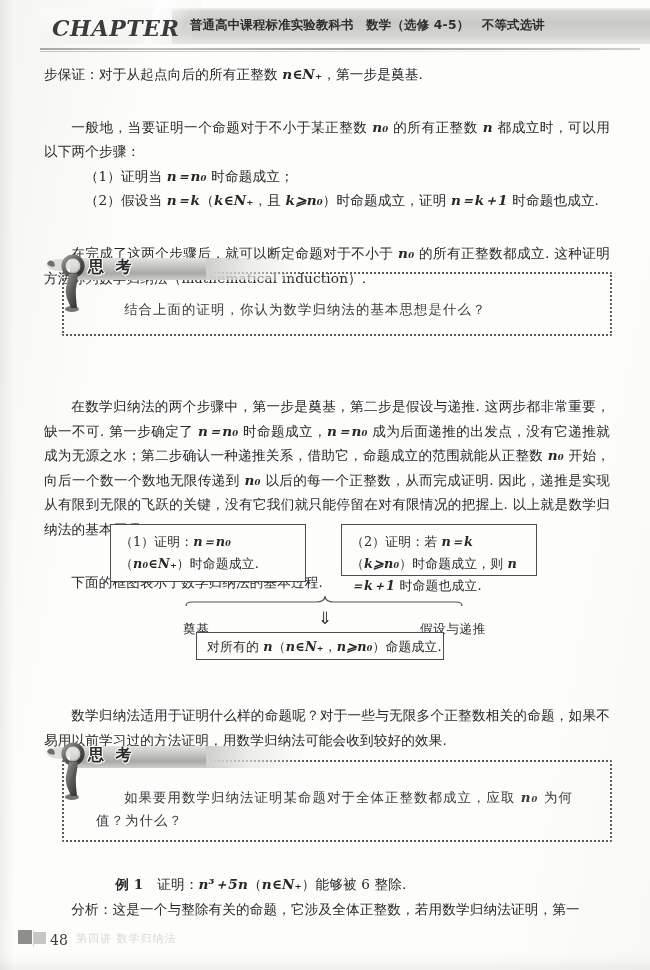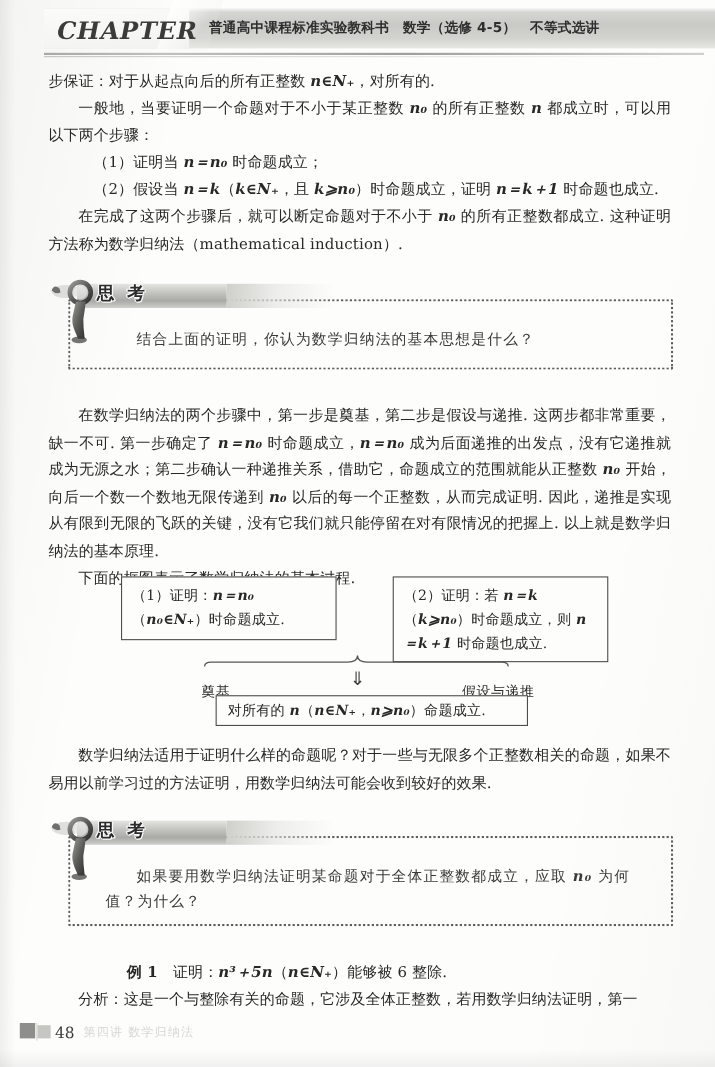--- a/index.html
+++ b/index.html
@@ -102,21 +102,21 @@
   p.bt {
     margin: 0 0 0 0;
     font-family: "DejaVu Serif", "Liberation Serif", serif;
     font-size: 13.6px;
     line-height: 24.6px;
     text-align: justify;
     text-justify: inter-ideograph;
     color: #282828;
     letter-spacing: 0.15px;
   }
-  p.ind { text-indent: 2em; }
+  p.ind { text-indent: 2em; margin-top: 28px; }
   .mi { font-style: italic; font-family: "DejaVu Serif","Liberation Serif",serif; font-weight: bold; }
   .mb { font-weight: 700; font-family: "DejaVu Serif","Liberation Serif",serif; margin-left: 44px; }
 
   
   .think {
     position: absolute;
     left: 62px;
     width: 546px;
     box-sizing: border-box;
   }
@@ -249,21 +249,21 @@
     <div class="header-white-block"></div>
     <div class="header-diag"></div>
     <div class="chapter-word">CHAPTER</div>
     <div class="header-title">普通高中课程标准实验教科书　数学（选修 4-5）　不等式选讲</div>
     <div class="header-rule"></div>
     <div class="header-rule-fade"></div>
   </div>
 
   <div class="content" style="top:62px;">
 
-    <p class="bt"><span>步保证：对于从起点向后的所有正整数 </span><span class="mi">n∈N₊</span><span>，对所有的.</span></p>
+    <p class="bt"><span>步保证：对于从起点向后的所有正整数 </span><span class="mi">n∈N₊</span><span>，第一步是奠基.</span></p>
 
     <p class="bt ind"><span>一般地，当要证明一个命题对于不小于某正整数 </span><span class="mi">n₀</span><span> 的所有正整数 </span><span class="mi">n</span><span> 都成立时，可以用以下两个步骤：</span></p>
 
     <p class="bt" style="text-indent:3em;"><span>（1）证明当 </span><span class="mi">n＝n₀</span><span> 时命题成立；</span></p>
 
     <p class="bt" style="text-indent:3em;"><span>（2）假设当 </span><span class="mi">n＝k</span><span>（</span><span class="mi">k∈N₊</span><span>，且 </span><span class="mi">k⩾n₀</span><span>）时命题成立，证明 </span><span class="mi">n＝k＋1</span><span> 时命题也成立.</span></p>
 
     <p class="bt ind"><span>在完成了这两个步骤后，就可以断定命题对于不小于 </span><span class="mi">n₀</span><span> 的所有正整数都成立. 这种证明方法称为数学归纳法（mathematical induction）.</span></p>
   </div>
 
@@ -292,32 +292,32 @@
 
   <div class="content" style="top:366px;">
     <p class="bt ind"><span>在数学归纳法的两个步骤中，第一步是奠基，第二步是假设与递推. 这两步都非常重要，缺一不可. 第一步确定了 </span><span class="mi">n＝n₀</span><span> 时命题成立，</span><span class="mi">n＝n₀</span><span> 成为后面递推的出发点，没有它递推就成为无源之水；第二步确认一种递推关系，借助它，命题成立的范围就能从正整数 </span><span class="mi">n₀</span><span> 开始，向后一个数一个数地无限传递到 </span><span class="mi">n₀</span><span> 以后的每一个正整数，从而完成证明. 因此，递推是实现从有限到无限的飞跃的关键，没有它我们就只能停留在对有限情况的把握上. 以上就是数学归纳法的基本原理.</span></p>
     <p class="bt ind">下面的框图表示了数学归纳法的基本过程.</p>
   </div>
 
   <div class="flow" style="top:524px; height:150px;">
 
     <div class="fbox" style="left:110px; top:0px; width:196px; height:58px;"><span>（1）证明：</span><span class="mi">n＝n₀</span><span>（</span><span class="mi">n₀∈N₊</span><span>）时命题成立.</span></div>
 
-    <div class="fbox" style="left:357px; top:0px; width:196px; height:78px;"><span>（2）证明：若 </span><span class="mi">n＝k</span><span>（</span><span class="mi">k⩾n₀</span><span>）时命题成立，则 </span><span class="mi">n＝k＋1</span><span> 时命题也成立.</span></div>
+    <div class="fbox" style="left:341px; top:0px; width:196px; height:52px;"><span>（2）证明：若 </span><span class="mi">n＝k</span><span>（</span><span class="mi">k⩾n₀</span><span>）时命题成立，则 </span><span class="mi">n＝k＋1</span><span> 时命题也成立.</span></div>
 
     <div class="flabel" style="left:183px; top:63px;">奠基</div>
     <div class="flabel" style="left:420px; top:63px;">假设与递推</div>
 
     <svg class="fsvg" width="650" height="150">
       <path d="M186 82 Q186 78 192 78 L316 78 Q325 78 325 72 Q325 78 334 78 L456 78 Q462 78 462 82" fill="none" stroke="#555" stroke-width="1.2"></path>
     </svg>
 
     <div style="position:absolute; left:318px; top:84px; font-size:17px; color:#3a3a3a; font-family:'DejaVu Sans','Liberation Sans',sans-serif;">⇓</div>
 
-    <div class="fbox" style="left:196px; top:108px; width:284px; height:28px; padding:2px 10px; line-height:24px; white-space:nowrap;"><span>对所有的 </span><span class="mi">n</span><span>（</span><span class="mi">n∈N₊</span><span>，</span><span class="mi">n⩾n₀</span><span>）命题成立.</span></div>
+    <div class="fbox" style="left:196px; top:108px; width:248px; height:28px; padding:2px 10px; line-height:24px; white-space:nowrap;"><span>对所有的 </span><span class="mi">n</span><span>（</span><span class="mi">n∈N₊</span><span>，</span><span class="mi">n⩾n₀</span><span>）命题成立.</span></div>
   </div>
 
   <div class="content" style="top:675px;">
     <p class="bt ind">数学归纳法适用于证明什么样的命题呢？对于一些与无限多个正整数相关的命题，如果不易用以前学习过的方法证明，用数学归纳法可能会收到较好的效果.</p>
   </div>
 
   <div class="think" style="top:746px; height:96px;">
     <div class="think-frame"></div>
     <div class="think-badge"></div>
     <div class="think-badge-fade"></div>

